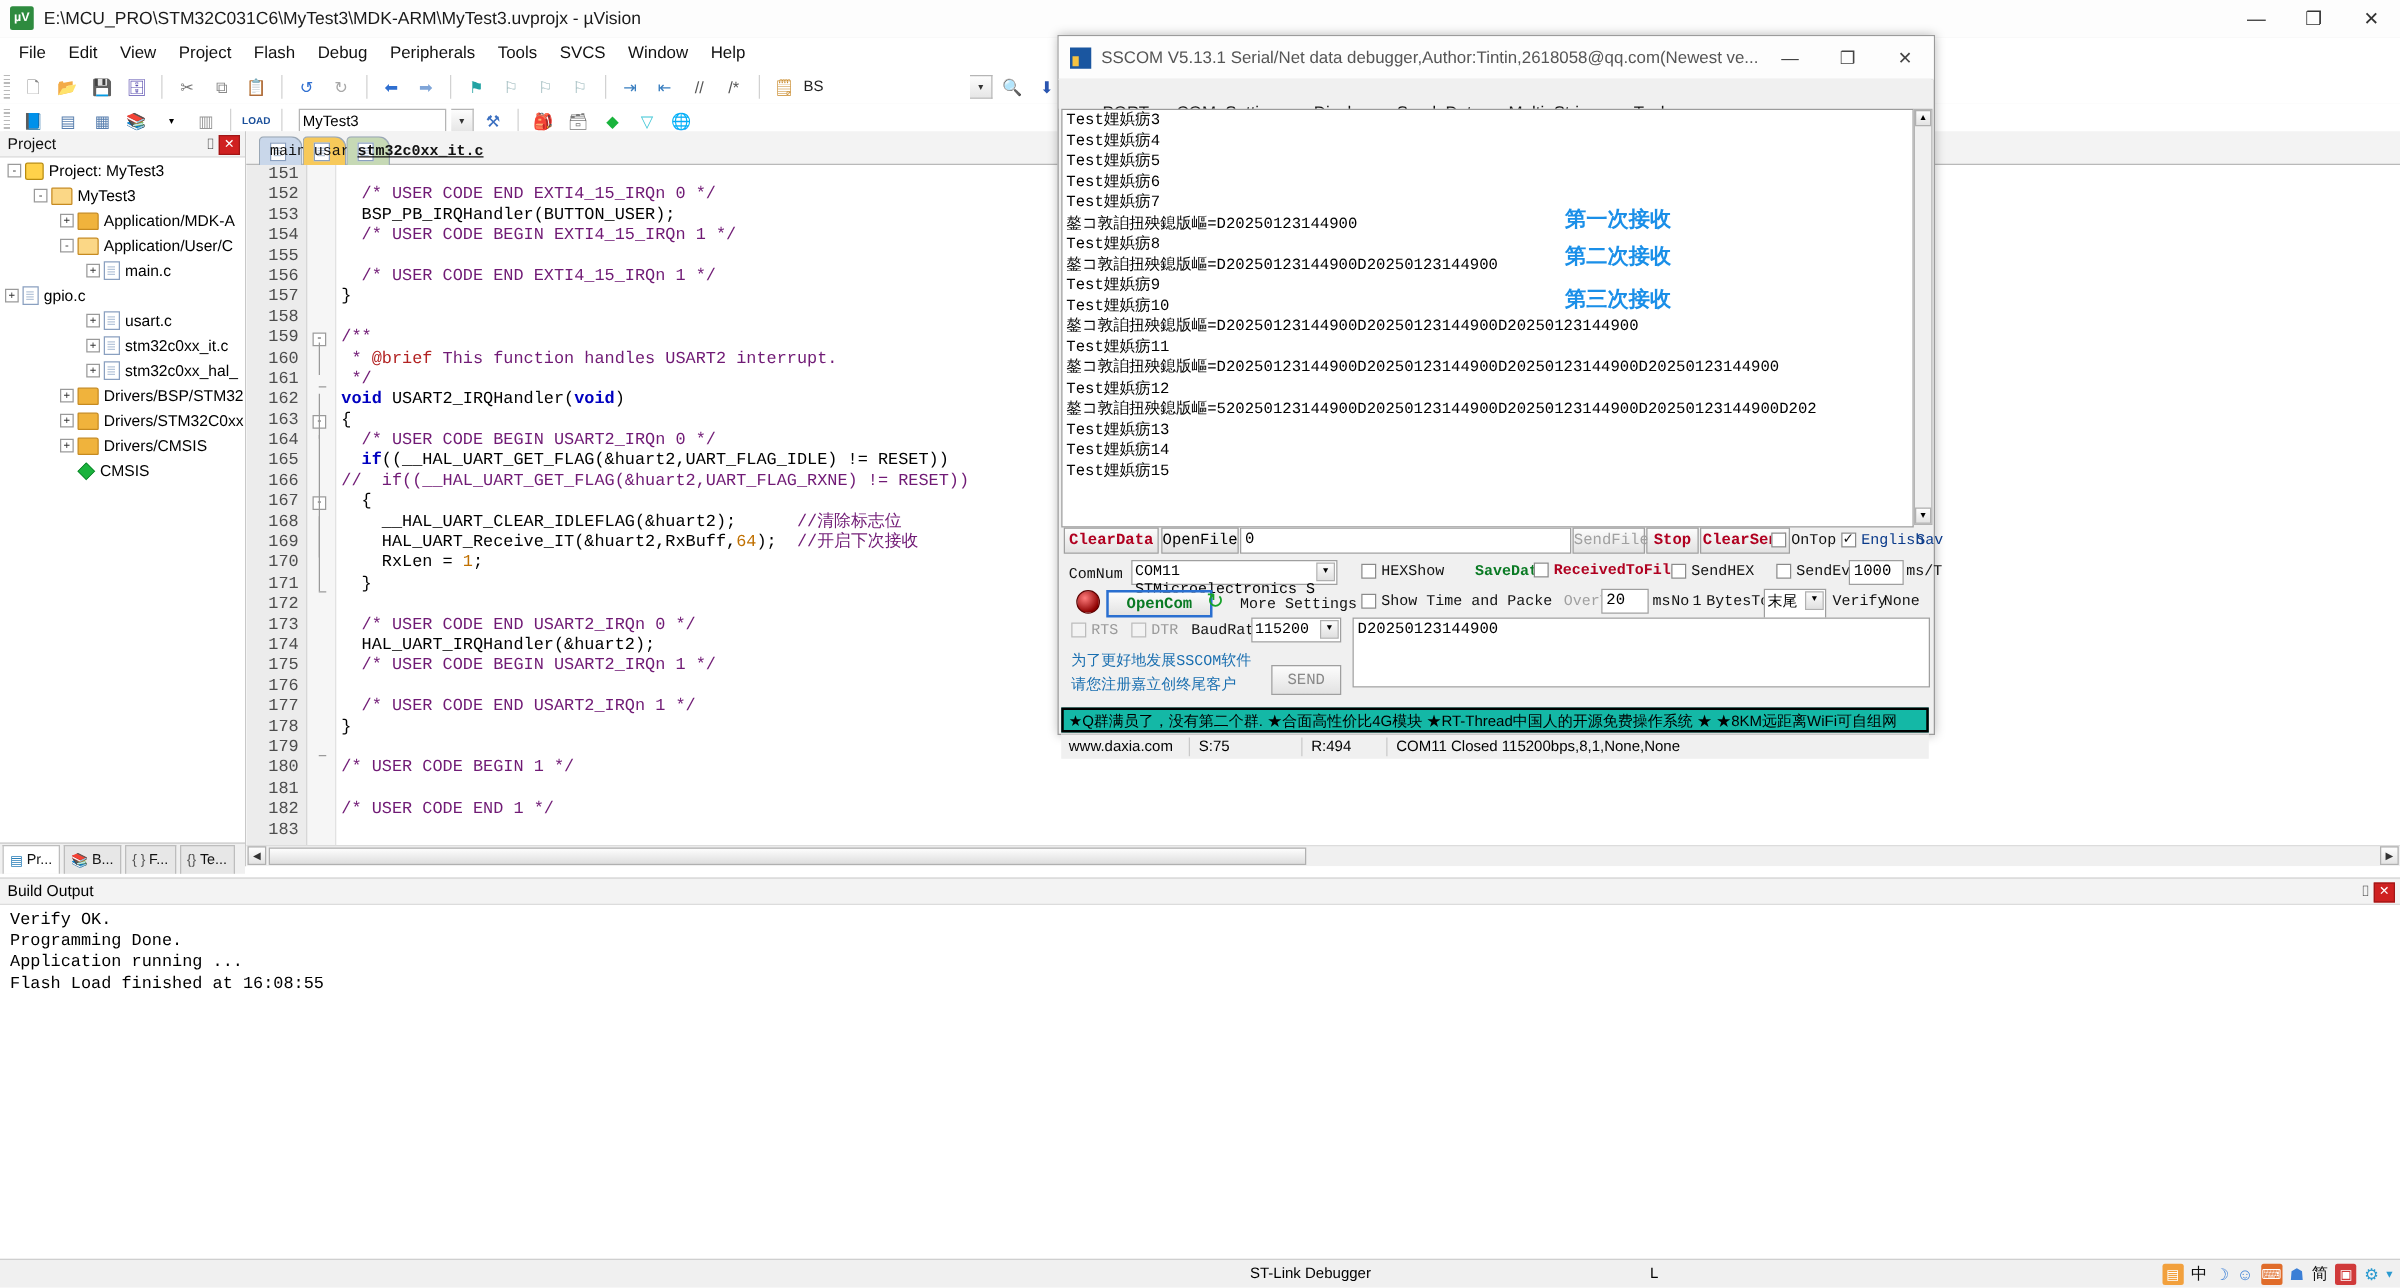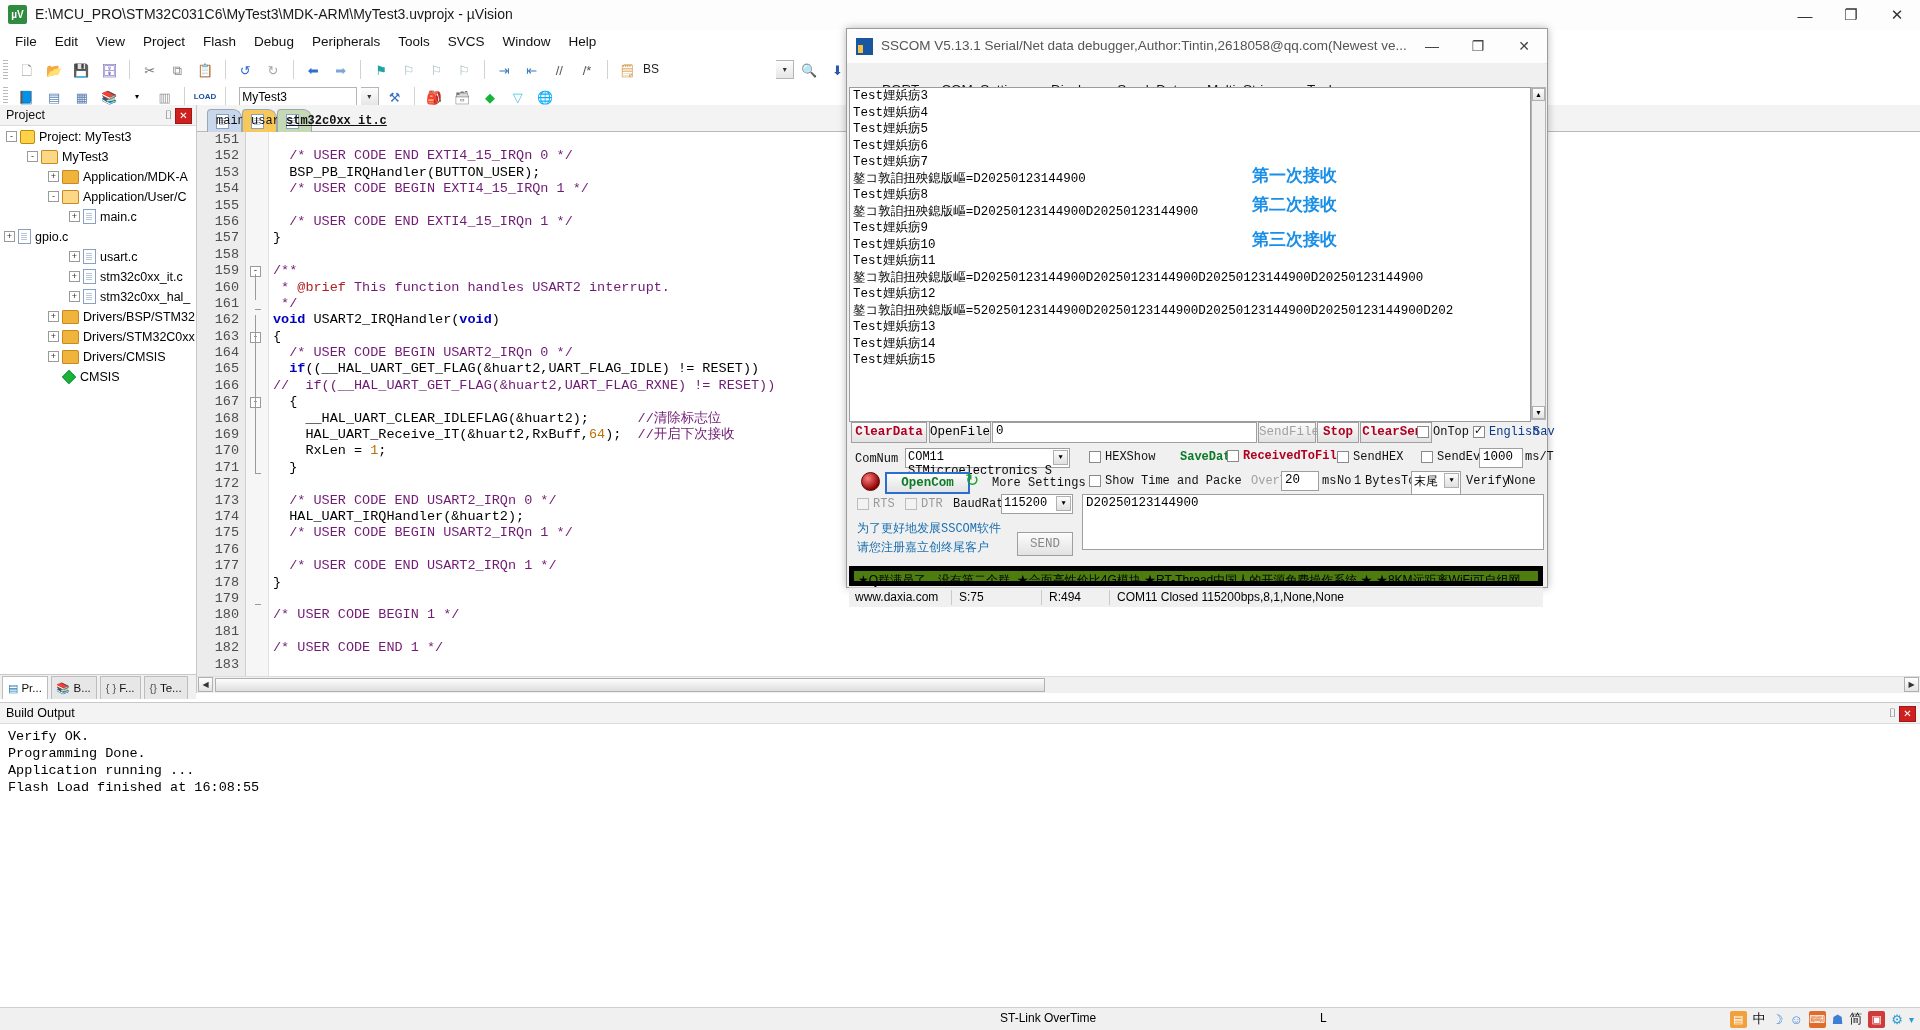--- a/index.html
+++ b/index.html
@@ -138,21 +138,21 @@
   .btnS.dis{color:#a0a0a0;}
   .fld{position:absolute;background:#fff;border:1px solid #9f9f9f;box-sizing:border-box;
        font-family:"Liberation Mono",monospace;font-size:12.5px;padding:1px 3px;}
   .lbl{position:absolute;font-family:"Liberation Mono",monospace;font-size:12px;color:#111;}
   .cb{position:absolute;width:12px;height:12px;border:1px solid #8a8a8a;background:#fff;box-sizing:border-box;}
   .cb.on:after{content:"✓";position:absolute;left:0px;top:-3px;font-size:11px;color:#111;}
   .cbd{position:absolute;width:12px;height:12px;border:1px solid #bcbcbc;background:#f3f3f3;box-sizing:border-box;}
   .sel{position:absolute;background:#fff;border:1px solid #9f9f9f;box-sizing:border-box;font-family:"Liberation Mono",monospace;font-size:12px;padding:1px 2px;}
   .sel .arw{position:absolute;right:1px;top:1px;width:15px;height:15px;background:linear-gradient(#fcfcfc,#e0e0e0);
             border:1px solid #b0b0b0;box-sizing:border-box;font-size:7px;text-align:center;line-height:13px;}
-  .ss-ad{position:absolute;left:2px;top:537px;width:694px;height:20px;background:#4d7c0f;border:5px solid #000000;
+  .ss-ad{position:absolute;left:2px;top:537px;width:694px;height:20px;background:#14b8a6;border:2px solid #000000;
          font-size:12px;line-height:18px;padding-left:4px;white-space:nowrap;box-sizing:border-box;}
   .ss-status{position:absolute;left:2px;top:558px;width:694px;height:19px;background:#f0f0f0;border-top:1px solid #c9c9c9;font-size:12px;}
   .ss-status div{position:absolute;top:2px;}
   .vline{position:absolute;width:1px;background:#c9c9c9;top:2px;height:15px;}
   .redled{position:absolute;width:17px;height:17px;border-radius:50%;background:radial-gradient(circle at 35% 32%,#ff7b7b,#8d0000 72%);border:1px solid #5c0000;}
   .grnarrow{position:absolute;font-size:17px;color:#17a22a;}
 </style>
 </head>
 <body>
 
@@ -363,21 +363,21 @@
     </div>
     <div class="bo-body" id="build-lines">
         <div>Verify OK.</div>
         <div>Programming Done.</div>
         <div>Application running ...</div>
         <div>Flash Load finished at 16:08:55</div>
       </div>
   </div>
 
   <div class="statusbar">
-    <div class="sb-cell" style="left:1000px;">ST-Link OverTime</div>
+    <div class="sb-cell" style="left:1000px;">ST-Link Debugger</div>
     <div class="sb-cell" style="left:1320px;">L</div>
     <div class="tray">
       <div class="trayico" style="background:#f2a03c;">▤</div>
       <div style="color:#111;font-size:13px;">中</div>
       <div style="color:#3b7fd6;font-size:13px;">☽</div>
       <div style="color:#3b7fd6;font-size:13px;">☺</div>
       <div class="trayico" style="background:#e06c2a;">⌨</div>
       <div style="color:#3b7fd6;font-size:13px;">☗</div>
       <div style="color:#111;font-size:13px;">简</div>
       <div class="trayico" style="background:#d03a3a;">▣</div>
@@ -412,20 +412,21 @@
         <div class="tl">Test娌娦疬3</div>
         <div class="tl">Test娌娦疬4</div>
         <div class="tl">Test娌娦疬5</div>
         <div class="tl">Test娌娦疬6</div>
         <div class="tl">Test娌娦疬7</div>
         <div class="tl">鏊コ敦詯扭殃鎴版嶇=D20250123144900</div>
         <div class="tl">Test娌娦疬8</div>
         <div class="tl">鏊コ敦詯扭殃鎴版嶇=D20250123144900D20250123144900</div>
         <div class="tl">Test娌娦疬9</div>
         <div class="tl">Test娌娦疬10</div>
+        <div class="tl">鏊コ敦詯扭殃鎴版嶇=D20250123144900D20250123144900D20250123144900</div>
         <div class="tl">Test娌娦疬11</div>
         <div class="tl">鏊コ敦詯扭殃鎴版嶇=D20250123144900D20250123144900D20250123144900D20250123144900</div>
         <div class="tl">Test娌娦疬12</div>
         <div class="tl">鏊コ敦詯扭殃鎴版嶇=520250123144900D20250123144900D20250123144900D20250123144900D202</div>
         <div class="tl">Test娌娦疬13</div>
         <div class="tl">Test娌娦疬14</div>
         <div class="tl">Test娌娦疬15</div>
       </div>
     <div id="sscom-annotations">
         <div class="annot" style="left: 405px; top: 135px;">第一次接收</div>

